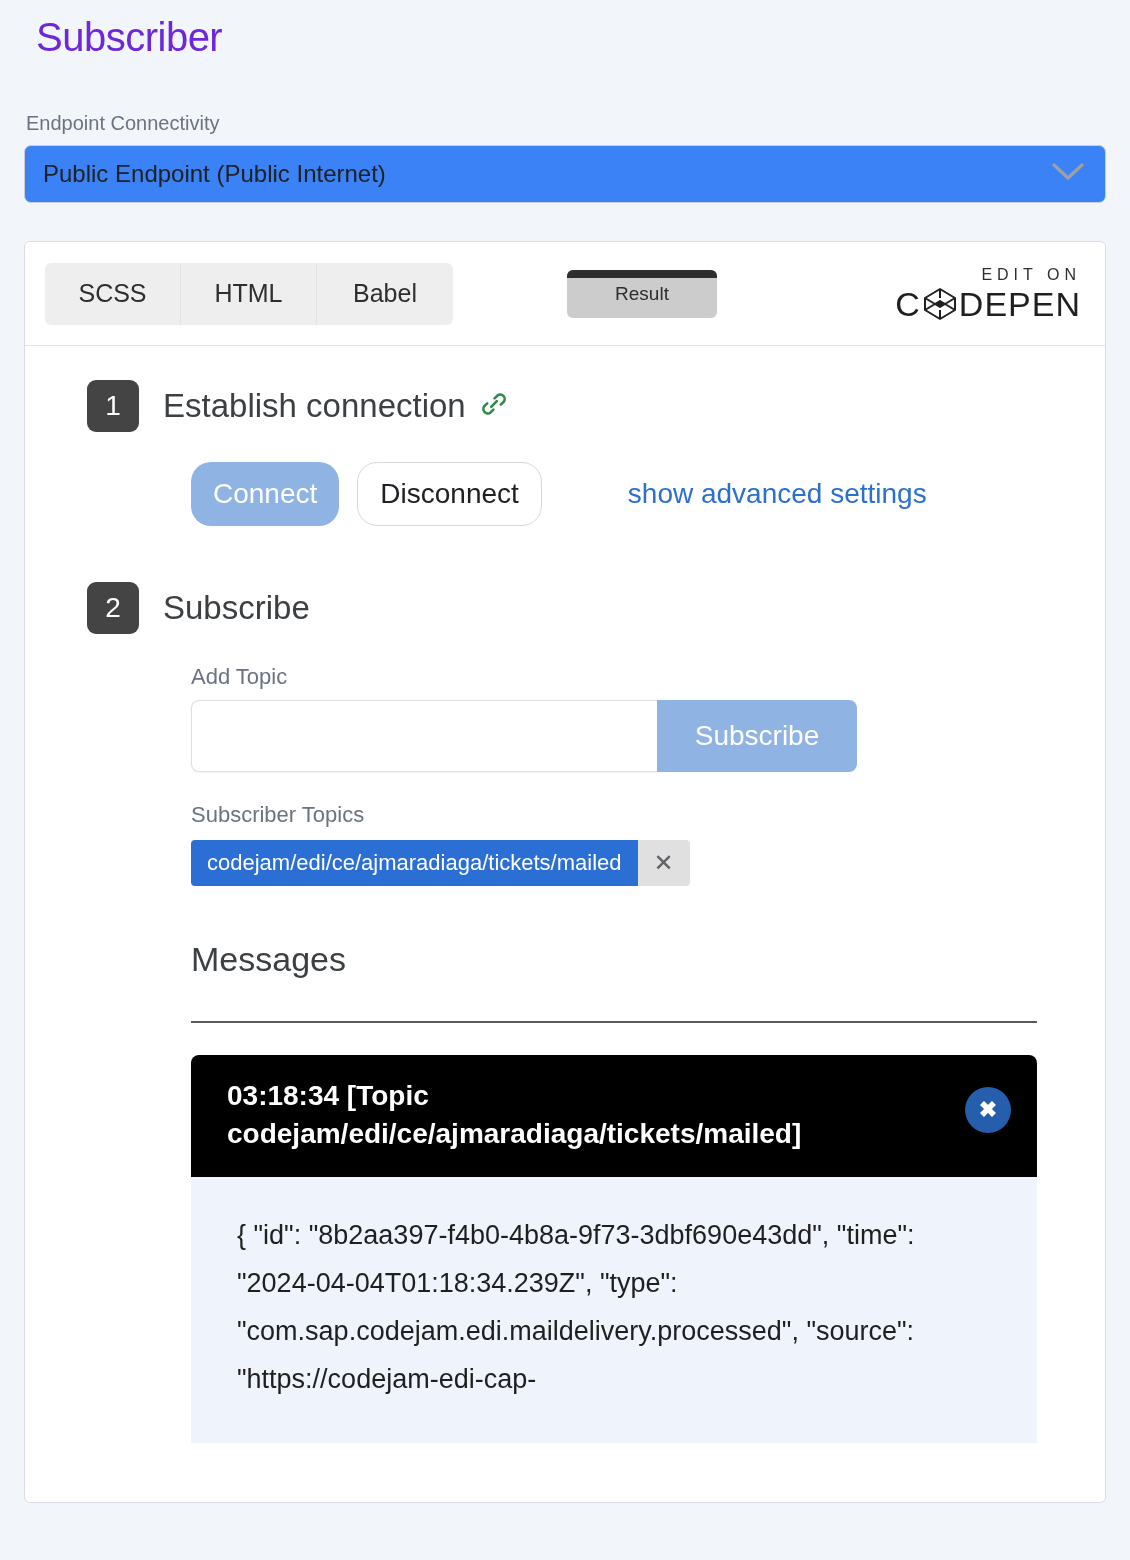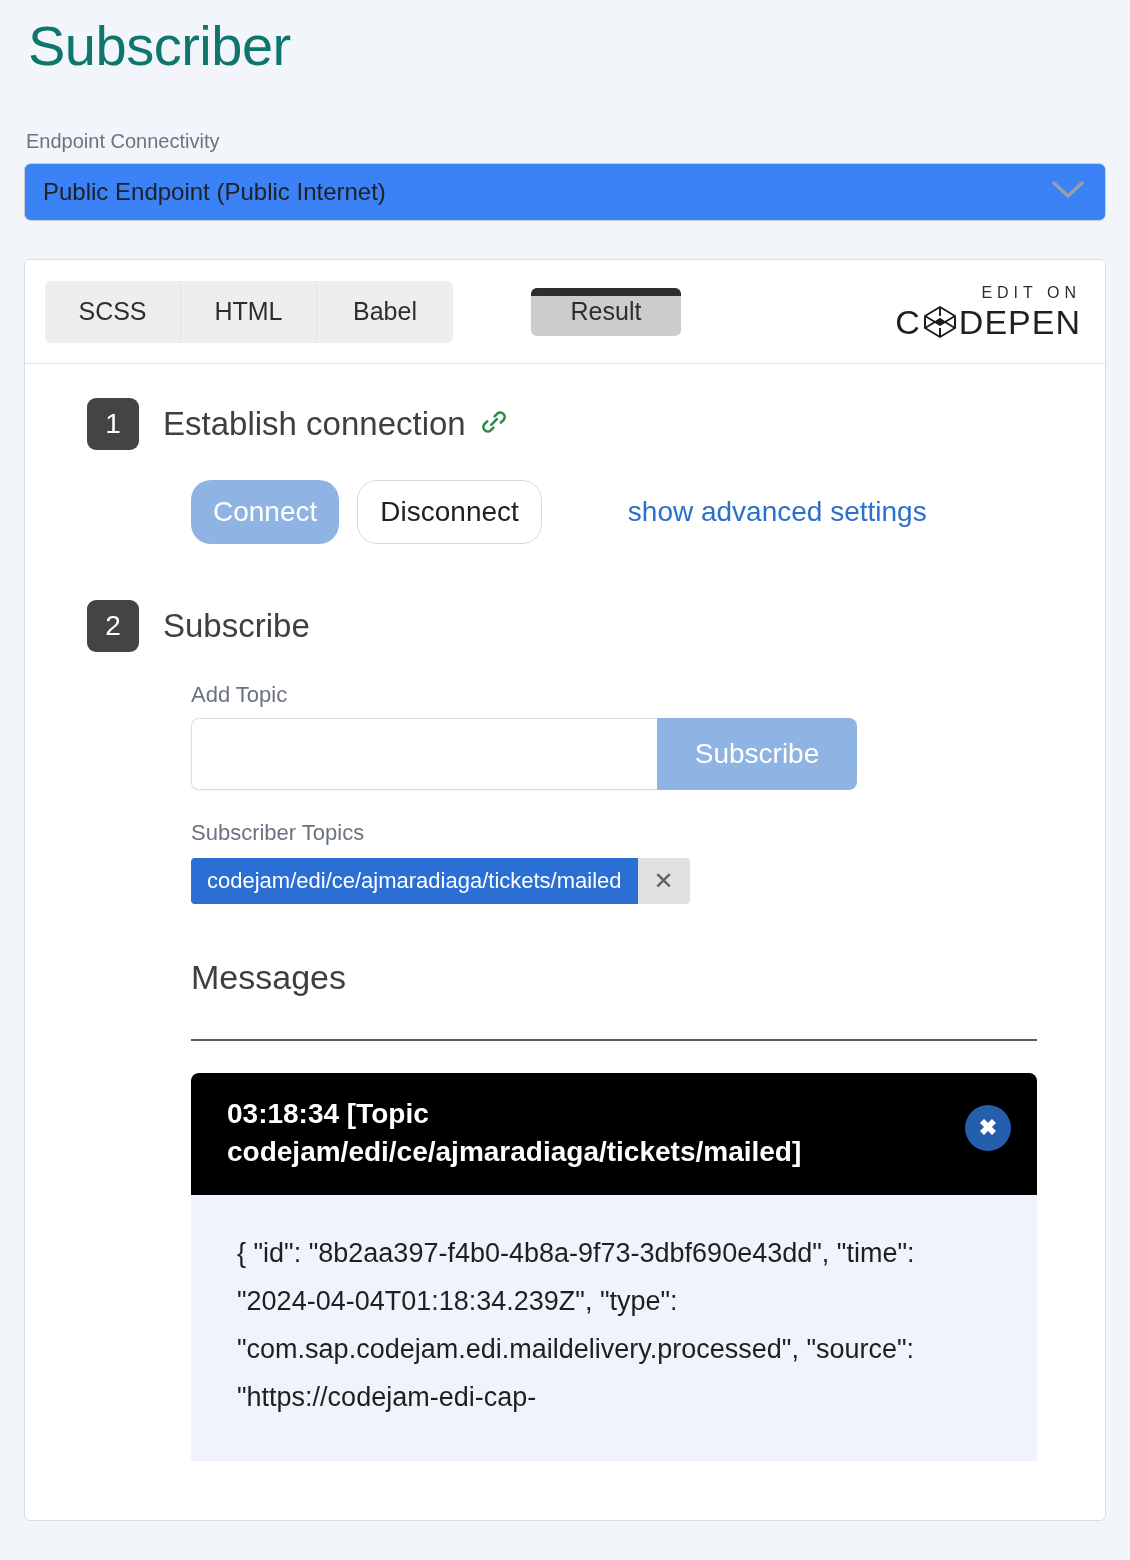--- a/index.html
+++ b/index.html
@@ -10,24 +10,24 @@
     background: #f2f5fa;
     font-family: "Liberation Sans", sans-serif;
     color: #333;
     overflow: hidden;
   }
 
   .page { padding: 0 24px; }
 
   
   .page-title {
-    font-size: 56px;
+    font-size: 40px;
     font-weight: 400;
-    color: #0f766e;
-    margin: 14px 0 0 4px;
+    color: #6d28d9;
+    margin: 14px 0 0 12px;
     letter-spacing: -0.5px;
     line-height: 1.15;
   }
 
   
   .field-label {
     font-size: 20px;
     color: #6b7280;
     margin: 52px 0 10px 2px;
   }
@@ -80,29 +80,29 @@
     display: flex;
     align-items: center;
     justify-content: center;
     font-size: 25px;
     color: #2e2e2e;
   }
   .tab:first-child { border-radius: 6px 0 0 6px; }
   .tab:last-child { border-radius: 0 6px 6px 0; border-right: none; }
 
   .tab-result {
-    margin-left: 78px;
+    margin-left: 114px;
     height: 48px;
     min-width: 150px;
     background: #cccccc;
     border-radius: 6px;
     display: flex;
     align-items: center;
     justify-content: center;
-    font-size: 25px;
+    font-size: 19px;
     color: #2e2e2e;
     position: relative;
   }
   .tab-result::before {
     content: "";
     position: absolute;
     top: 0; left: 0; right: 0;
     height: 8px;
     background: #2e2e2e;
     border-radius: 6px 6px 0 0;

